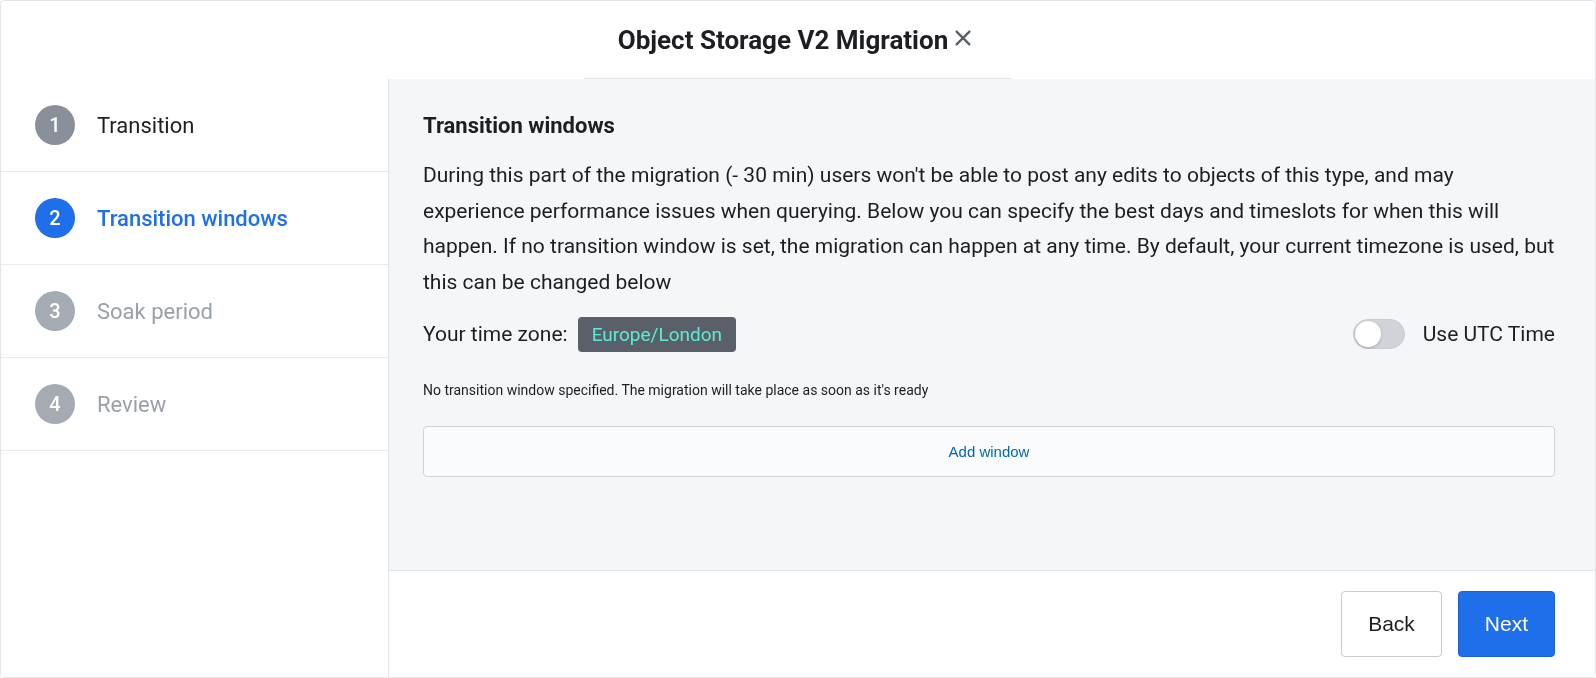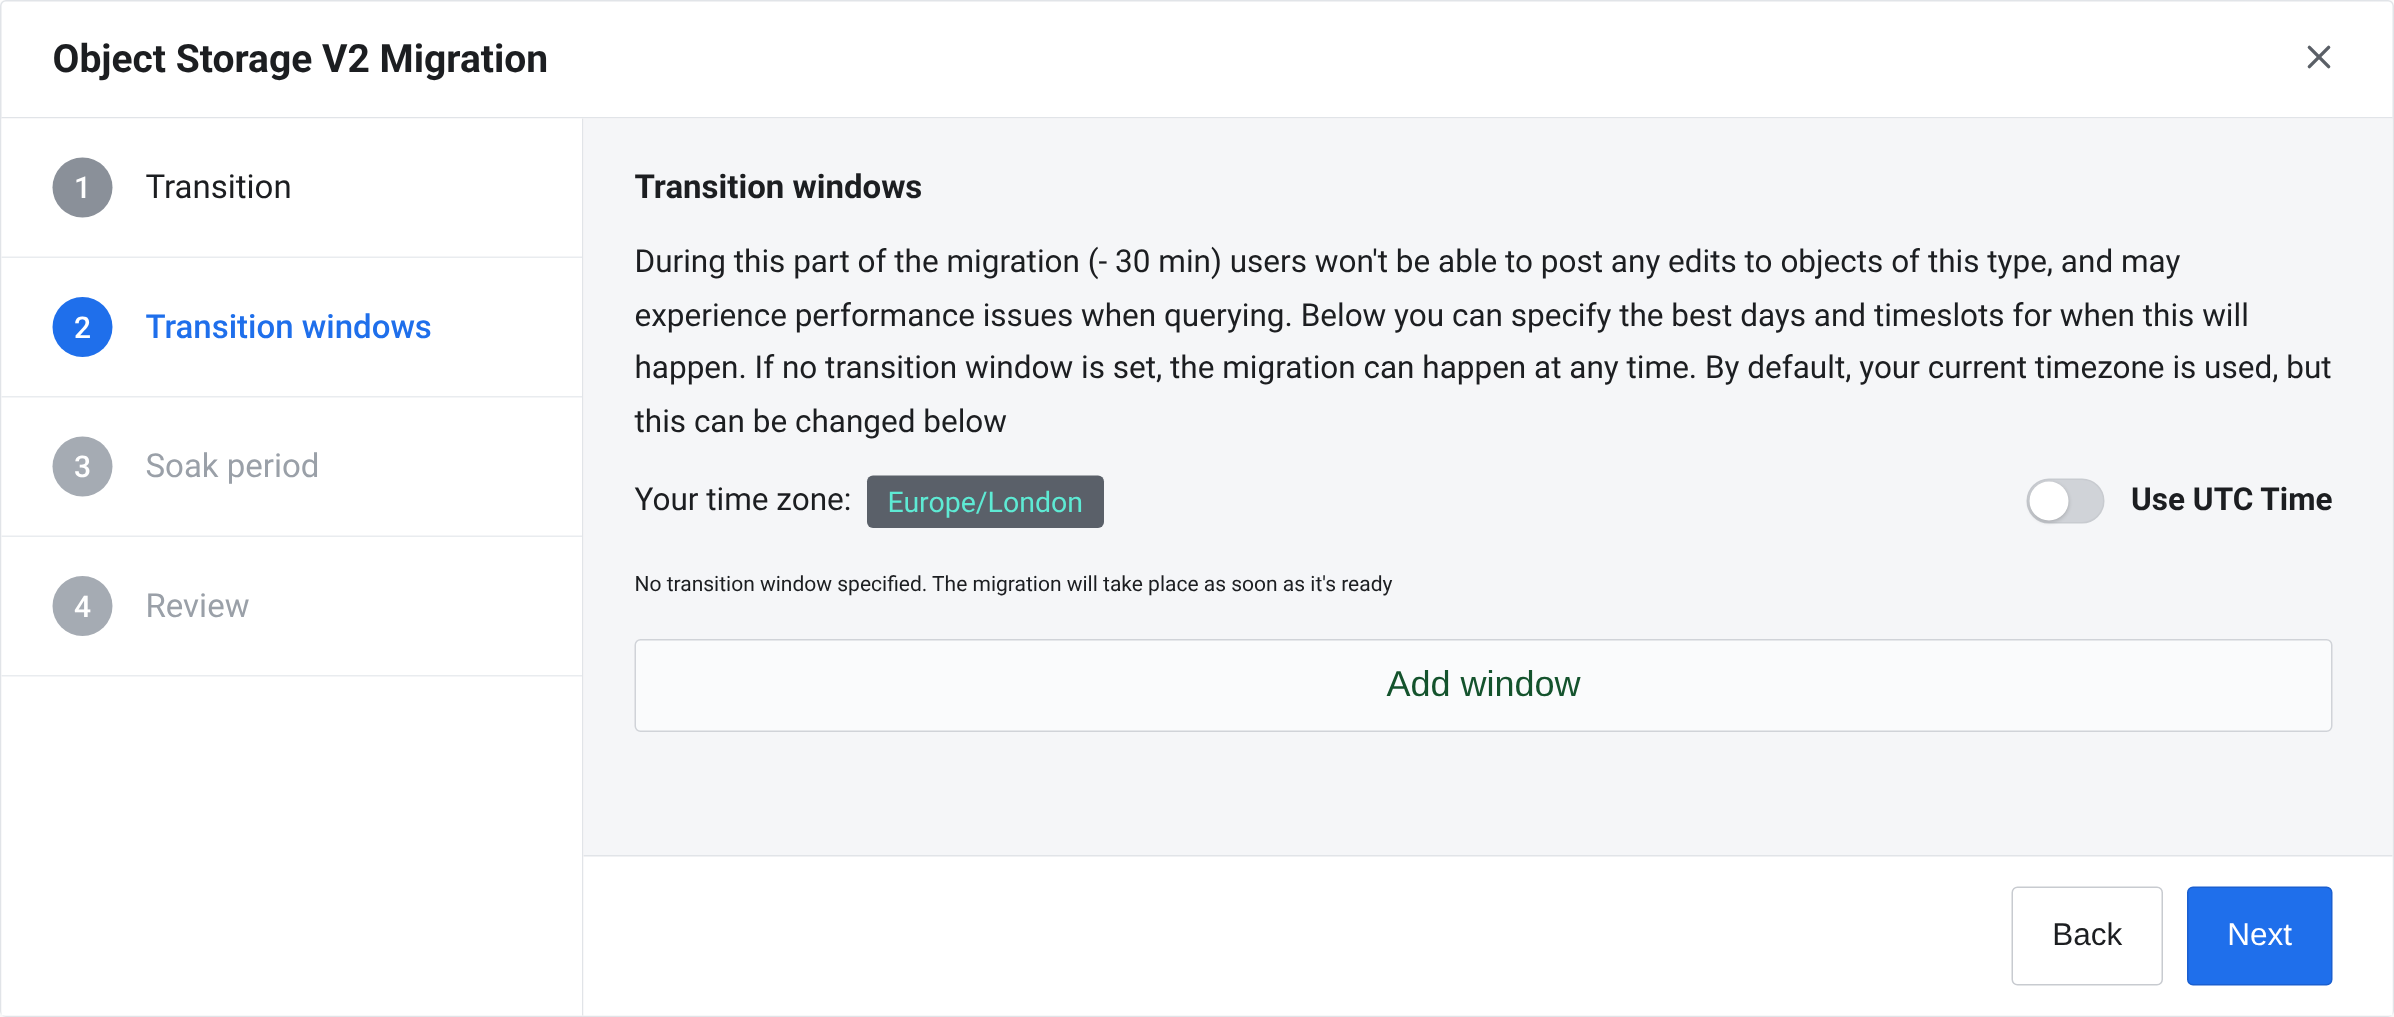--- a/index.html
+++ b/index.html
@@ -16,20 +16,21 @@
       overflow: hidden;
     }
     .dialog {
       width: 100%;
       height: 100%;
       display: flex;
       flex-direction: column;
       border: 1px solid #e1e4e8;
       border-radius: 4px;
       box-shadow: 0 2px 6px rgba(0,0,0,0.08);
+      align-items: center;
     }
     .header {
       display: flex;
       justify-content: space-between;
       align-items: center;
       padding: 22px 34px 22px 34px;
       border-bottom: 1px solid #e1e4e8;
     }
     .header-title {
       font-size: 26px;
@@ -145,21 +146,20 @@
       color: #5eead4;
       padding: 6px 14px;
       border-radius: 4px;
       font-size: 19px;
       font-weight: 400;
     }
     .utc-toggle {
       display: flex;
       align-items: center;
       gap: 18px;
-      font-weight: bold;
     }
     .toggle {
       width: 52px;
       height: 30px;
       background: #d0d3d8;
       border-radius: 15px;
       position: relative;
       cursor: pointer;
       border: 1px solid #c8cbd0;
     }
@@ -181,22 +181,22 @@
       font-size: 14px;
       color: #1c1e21;
       margin-bottom: 28px;
     }
     .add-window-btn {
       width: 100%;
       padding: 16px;
       background: #fafbfc;
       border: 1px solid #d0d3d8;
       border-radius: 4px;
-      font-size: 24px;
-      color: #14532d;
+      font-size: 15px;
+      color: #0369a1;
       cursor: pointer;
       text-align: center;
     }
     .footer {
       border-top: 1px solid #e1e4e8;
       padding: 20px 40px 20px 34px;
       display: flex;
       justify-content: flex-end;
       gap: 16px;
       background: #fff;

